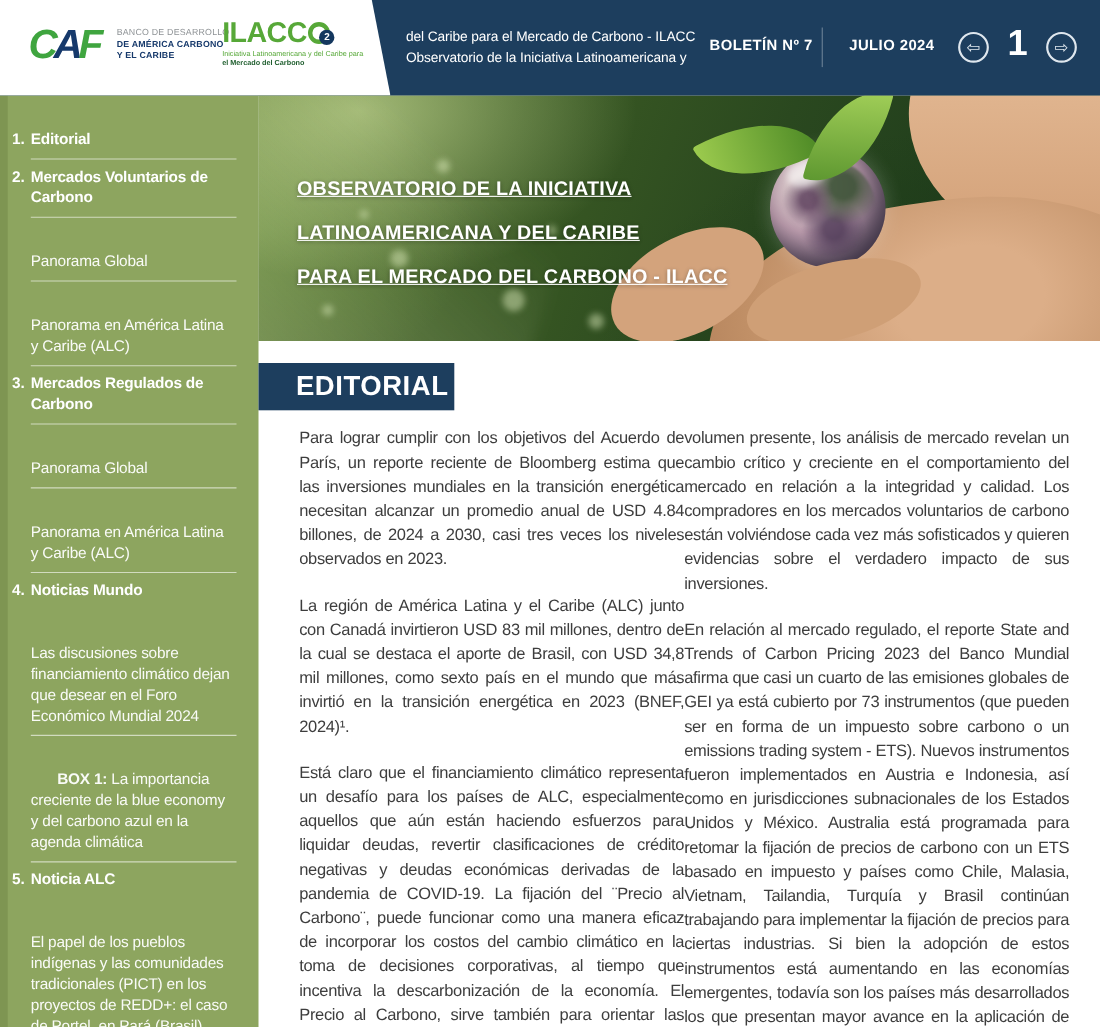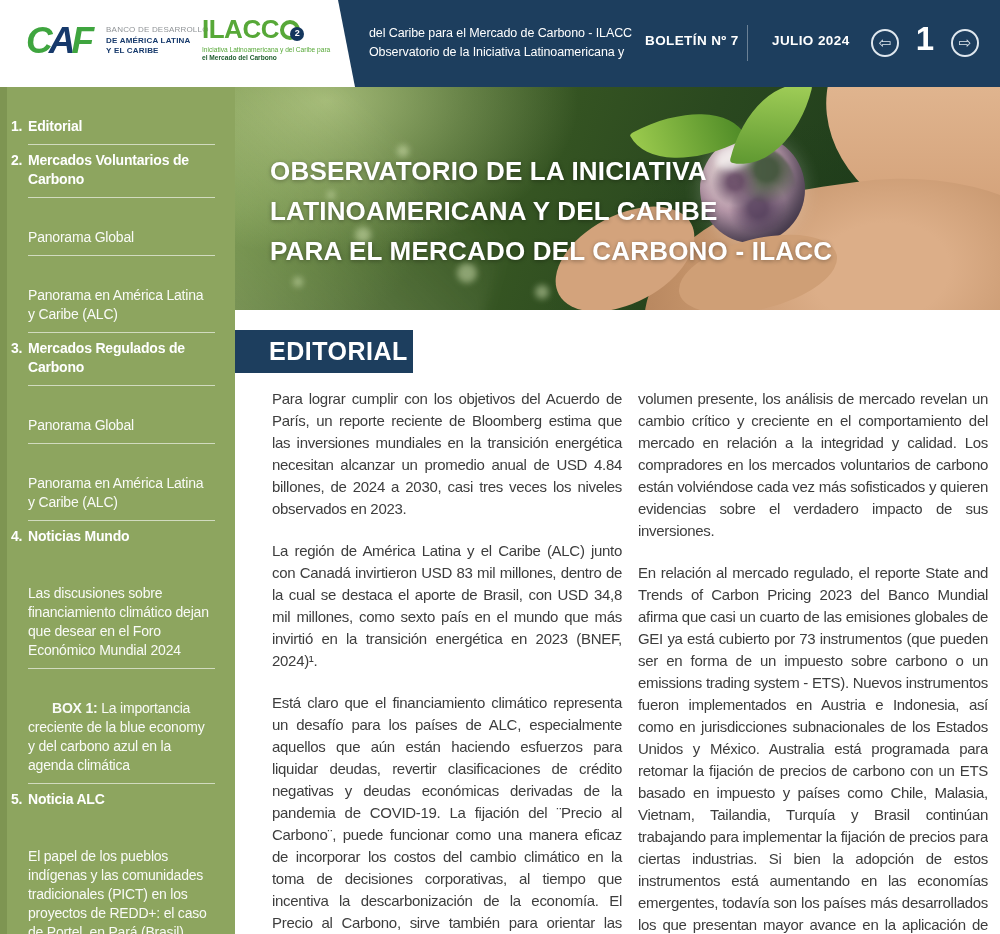--- a/index.html
+++ b/index.html
@@ -89,29 +89,29 @@
              radial-gradient(circle at 66% 28%, rgba(58,80,52,0.9) 13%, transparent 40%),
              radial-gradient(circle at 56% 72%, rgba(70,50,80,0.75) 11%, transparent 36%); }
   .globe::after { content:""; position:absolute; left:14%; top:9%; width:34%; height:22%;
            border-radius:50%; background:rgba(255,255,255,0.55); filter:blur(3px); transform:rotate(-20deg); }
   .leaf { position:absolute; z-index:5; }
   .leaf1 { left:402px; top:20px; width:102px; height:58px;
            background:linear-gradient(100deg,#9ccb4e,#4e8a26); border-radius:4% 100% 4% 100%; transform:rotate(-28deg); }
   .leaf2 { left:505px; top:-10px; width:62px; height:94px;
            background:linear-gradient(170deg,#a8d45c,#57922c); border-radius:100% 4% 100% 4%; transform:rotate(14deg); }
   .hero-title { position:absolute; left:35px; top:64px; z-index:6; color:#ffffff;
-                font-size:26px; line-height:40px; font-weight:700; letter-spacing:0.2px;
-                text-shadow:0 1px 4px rgba(0,0,0,0.35); }
+                font-size:18px; line-height:40px; font-weight:700; letter-spacing:0.2px;
+                text-shadow:0 1px 4px rgba(0,0,0,0.35);text-decoration:underline; }
 
   
   .editorial-box { position:absolute; left:235px; top:330px; width:178px; height:43px; background:#1d3e5e;
                    color:#fff; font-size:25px; font-weight:700; letter-spacing:0.5px;
                    display:flex; align-items:center; padding-left:34px; }
   .columns { position:absolute; left:272px; top:388px; width:716px; height:546px; overflow:hidden;
-             display:flex; gap:16px; }
+             display:flex; gap:0; }
   .col { width:350px; font-size:15px; line-height:22px; letter-spacing:-0.3px;
          color:#3d3d3d; text-align:justify; }
   .col p { margin:0 0 20px 0; }
 </style>
 </head>
 <body>
 
 <header class="topbar">
   <div class="obs-title">
     <div>del Caribe para el Mercado de Carbono - ILACC</div>
@@ -128,21 +128,21 @@
     <span>⇨</span>
   </button>
 
   <div class="topbar-white">
     <div class="caf">
       <div class="caf-word">
         <span class="caf-c">C</span><span class="caf-a">A</span><span class="caf-f">F</span>
       </div>
       <div class="caf-tagline">
         <div class="tag1">BANCO DE DESARROLLO</div>
-        <div class="tag2">DE AMÉRICA LATINA</div>
+        <div class="tag2">DE AMÉRICA CARBONO</div>
         <div class="tag3">Y EL CARIBE</div>
       </div>
     </div>
     <div class="ilacc">
       <div class="ilacc-word">
         <span>ILACC</span>
         <span class="ilacc-o">
           <span class="ilacc-2">2</span>
         </span>
       </div>

